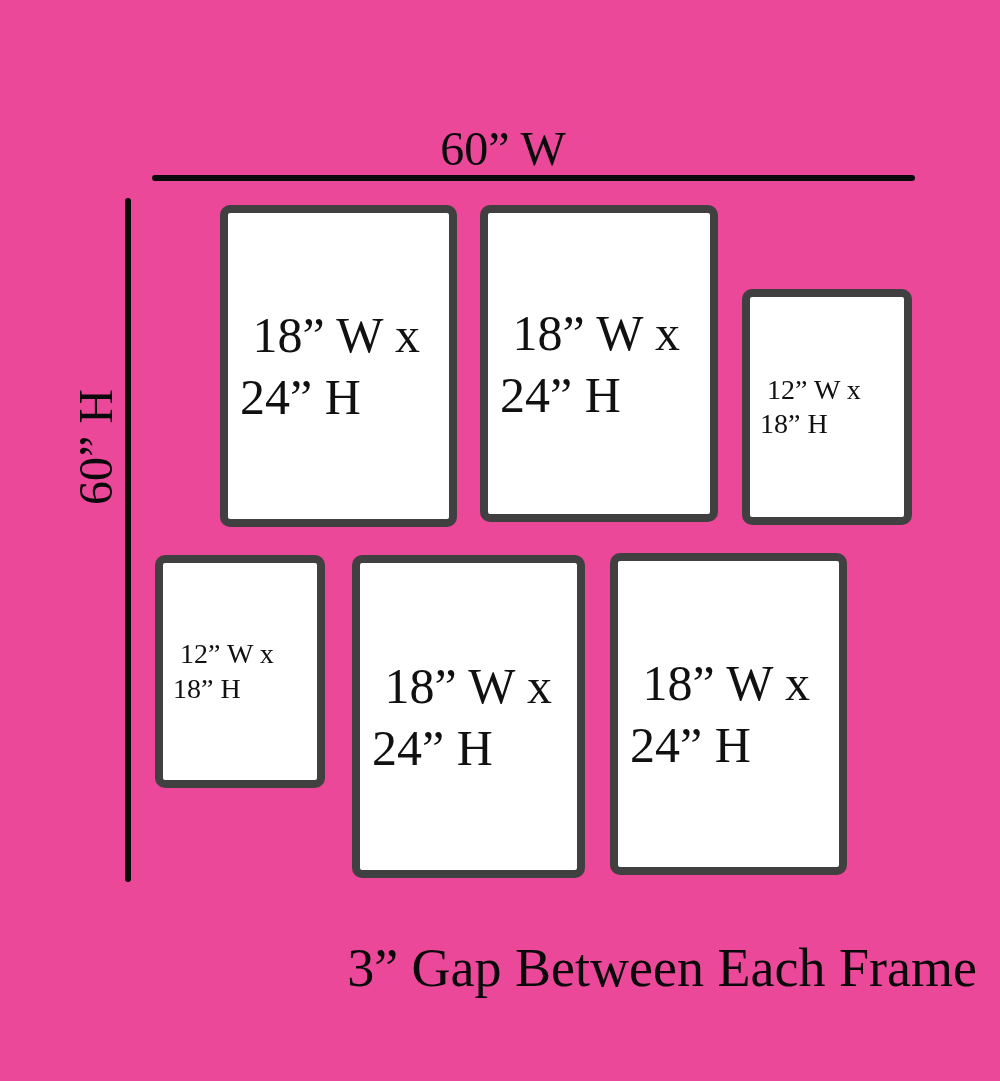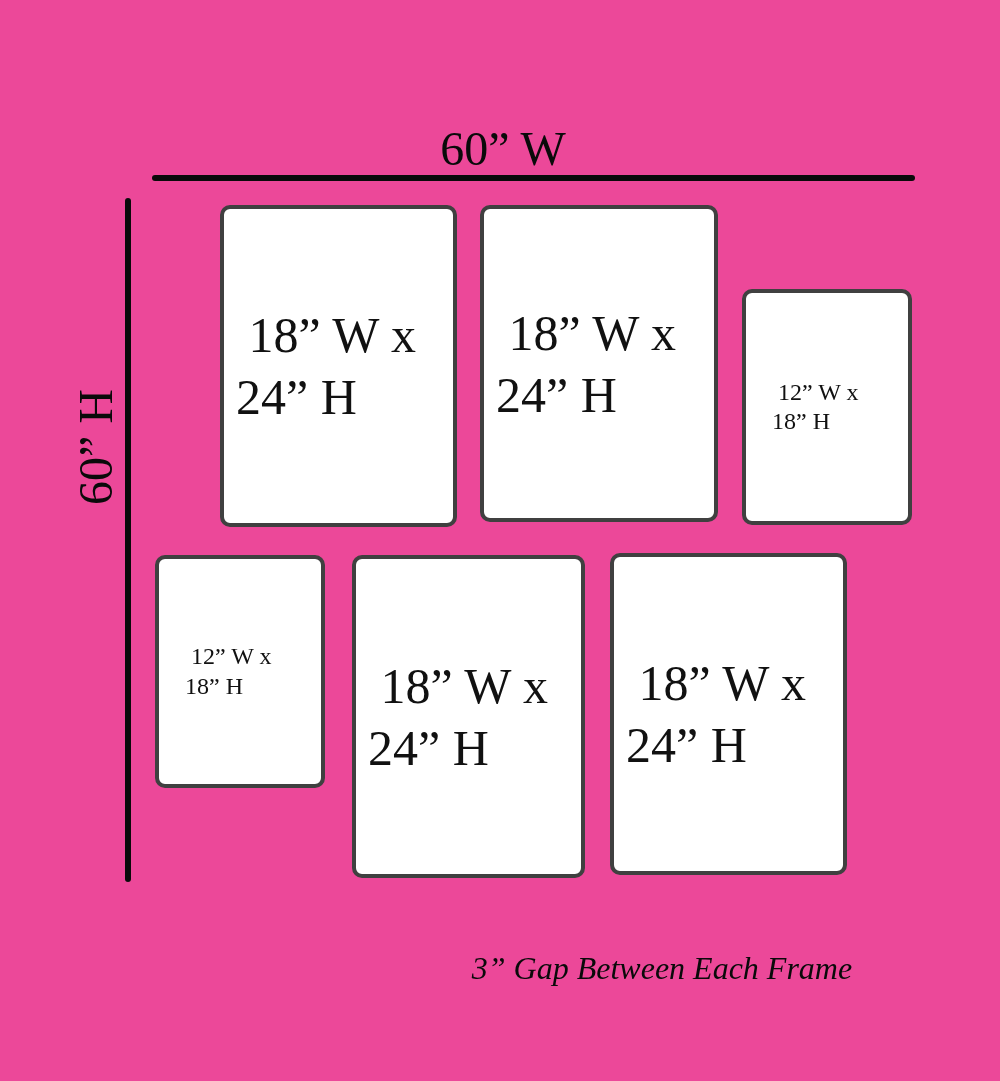--- a/index.html
+++ b/index.html
@@ -45,56 +45,55 @@
     transform: translate(-50%, -50%);
   }
   .dim-label.h {
     left: 96px;
     top: 447px;
     transform: translate(-50%, -50%) rotate(-90deg);
   }
   .frame {
     position: absolute;
     box-sizing: border-box;
-    border: 4px solid #404040;
+    border: 8px solid #404040;
     border-radius: 10px;
     background: #ffffff;
     display: flex;
     align-items: center;
   }
   .frame .size-label {
     white-space: pre-wrap;
     color: #111111;
   }
   .frame.large .size-label {
     font-size: 50px;
     line-height: 1.24;
     padding-left: 12px;
   }
   .frame.small .size-label {
-    font-size: 24px;
+    font-size: 28px;
     line-height: 1.22;
-    padding-left: 26px;
+    padding-left: 10px;
   }
   .frame.pos-a { left: 220px; top: 205px; width: 237px; height: 322px; }
   .frame.pos-b { left: 480px; top: 205px; width: 238px; height: 317px; }
   .frame.pos-c { left: 742px; top: 289px; width: 170px; height: 236px; }
   .frame.pos-d { left: 155px; top: 555px; width: 170px; height: 233px; }
   .frame.pos-e { left: 352px; top: 555px; width: 233px; height: 323px; }
   .frame.pos-f { left: 610px; top: 553px; width: 237px; height: 322px; }
   .caption {
     position: absolute;
     left: 662px;
     top: 968px;
     transform: translate(-50%, -50%);
-    font-size: 32px;
+    font-size: 54px;
     line-height: 1;
     white-space: nowrap;
     color: #0a0a0a;
-    font-style: italic;
   }
 </style>
 </head>
 <body>
 
 <div class="canvas">
 
   <div class="dim-label w">60” W</div>
   <div class="dim-line horizontal"></div>
 

